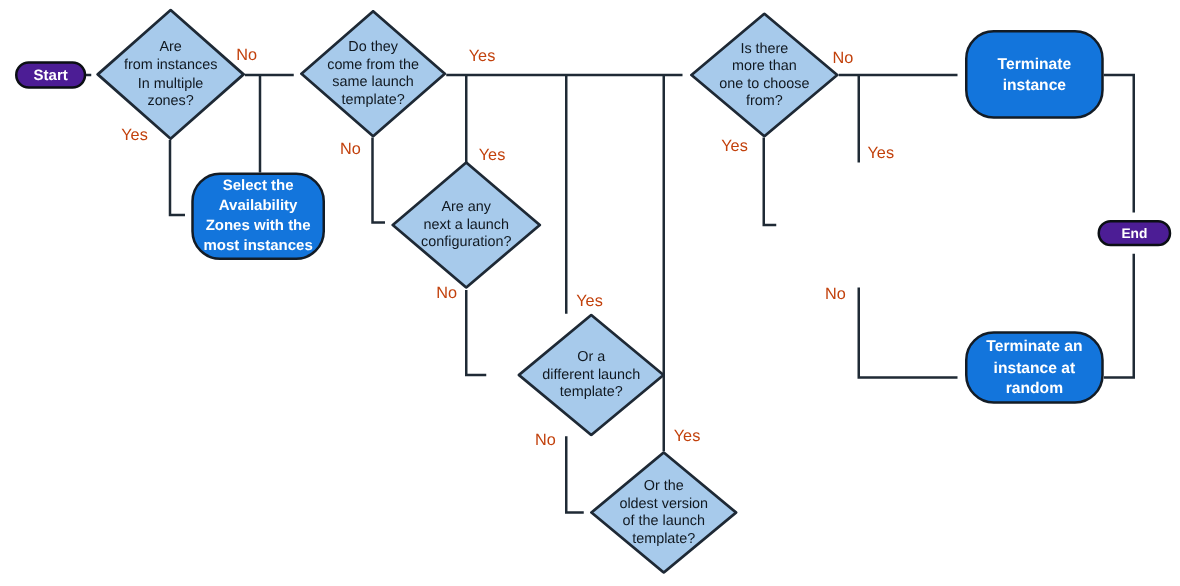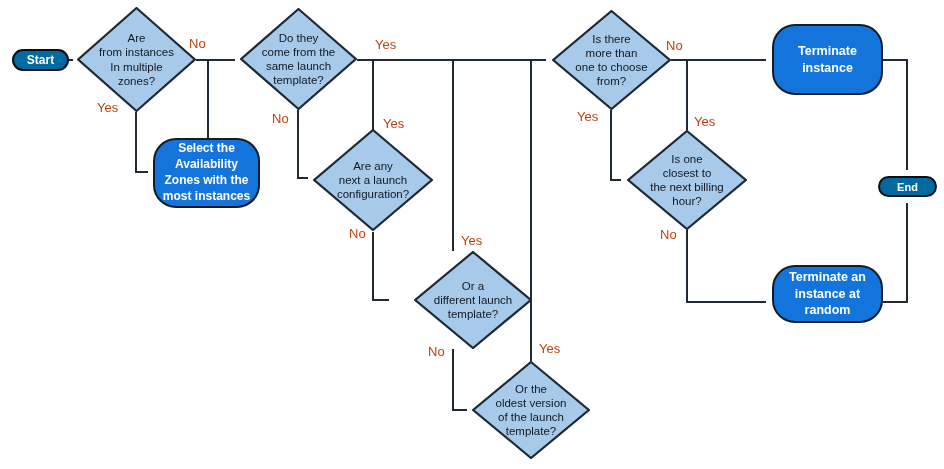--- a/index.html
+++ b/index.html
@@ -17,21 +17,21 @@
     text-align:center; font-size:11.5px; line-height:1.22; color:#101820;
     white-space:pre-line;
   }
   .process {
     background:#1375DC; border:2.5px solid #131C26; border-radius:23px;
     color:#ffffff; font-weight:bold; font-size:12.5px; line-height:1.32;
     display:flex; align-items:center; justify-content:center;
     text-align:center; white-space:pre-line;
   }
   .terminal {
-    background:#0369a1; border:2px solid #0B0F14; border-radius:13px;
+    background:#4c1d95; border:2px solid #0B0F14; border-radius:13px;
     color:#ffffff; font-weight:bold; font-size:12px;
     display:flex; align-items:center; justify-content:center;
   }
   .elabel { position:absolute; font-size:13px; color:#c2410c; white-space:nowrap; }
 </style>
 </head>
 <body>
 
 <div class="canvas">
 
@@ -118,29 +118,20 @@
   <div class="node diamond" style="left:552px; top:10px; width:119px; height:100px;">
     <svg class="shape" viewBox="0 0 100 100" preserveAspectRatio="none">
       <polygon points="50,1 99,50 50,99 1,50" fill="#A7CAEB" stroke="#1E2935" stroke-width="2.2" vector-effect="non-scaling-stroke"></polygon>
     </svg>
     <div class="txt">Is there
 more than
 one to choose
 from?</div>
   </div>
 
-  <div class="node diamond" style="left:627px; top:130px; width:120px; height:100px;">
-    <svg class="shape" viewBox="0 0 100 100" preserveAspectRatio="none">
-      <polygon points="50,1 99,50 50,99 1,50" fill="#A7CAEB" stroke="#1E2935" stroke-width="2.2" vector-effect="non-scaling-stroke"></polygon>
-    </svg>
-    <div class="txt">Is one
-closest to
-the next billing
-hour?</div>
-  </div>
 
   <div class="node process" style="left:153px; top:138px; width:107px; height:70px; font-size:12px;">
     <span>Select the
 Availability
 Zones with the
 most instances</span>
   </div>
 
   <div class="node process" style="left:772px; top:24px; width:111px; height:71px;">
     <span>Terminate

